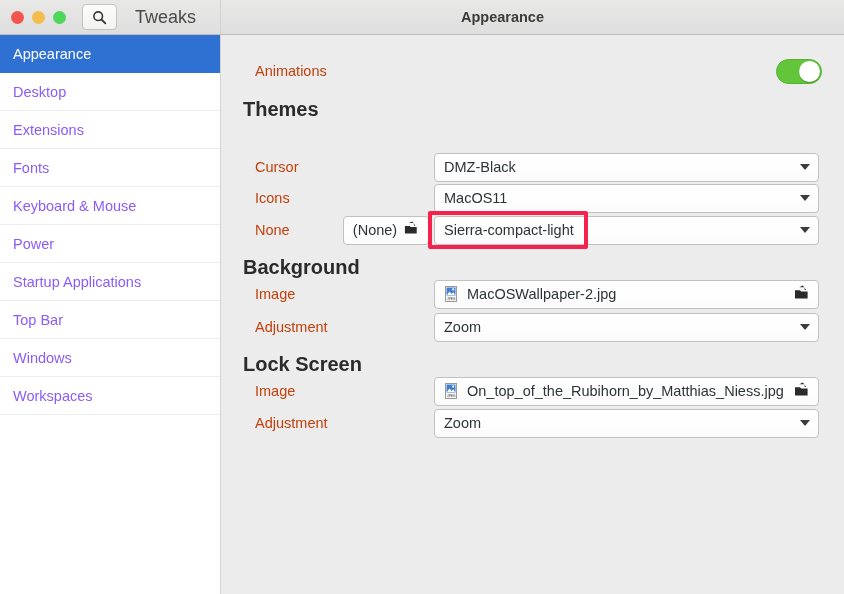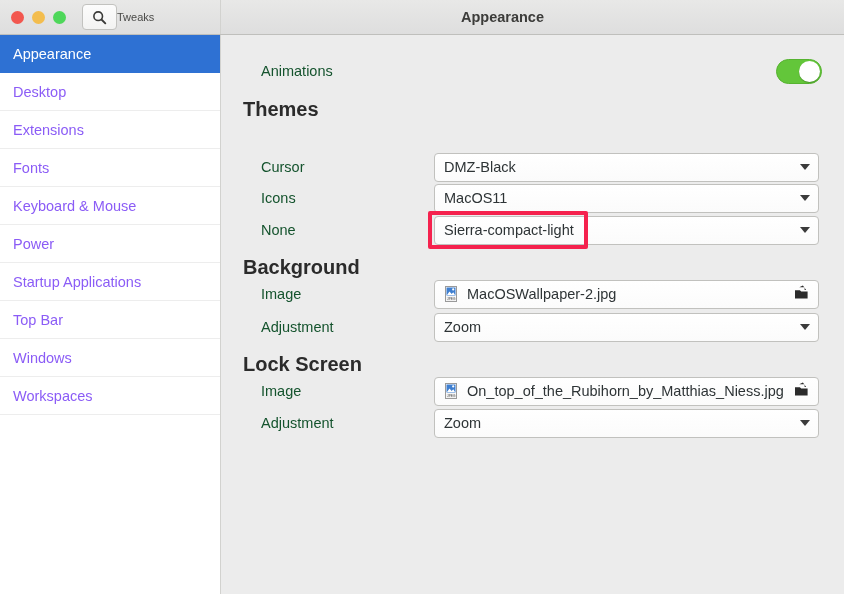--- a/index.html
+++ b/index.html
@@ -64,21 +64,22 @@
     border-radius: 4px;
     background: linear-gradient(to bottom, #fcfcfc, #f3f3f2);
     display: flex;
     align-items: center;
     justify-content: center;
     cursor: pointer;
   }
   .search-btn svg { display: block; }
 
   .hb-app-title {
-    font-size: 11px;
+    margin-left: 18px;
+    font-size: 18px;
     color: #4a4a48;
   }
 
   .hb-right {
     flex: 1;
     height: 100%;
     display: flex;
     align-items: center;
     justify-content: center;
     padding-right: 60px;
@@ -132,23 +133,23 @@
 
   .row {
     position: absolute;
     left: 0; right: 0;
     height: 30px;
     display: flex;
     align-items: center;
   }
   .row-label {
     position: absolute;
-    left: 40px;
+    left: 34px;
     font-size: 14.5px;
-    color: #14532d;
+    color: #c2410c;
     white-space: nowrap;
   }
   .section-title {
     position: absolute;
     left: 22px;
     font-size: 20px;
     font-weight: 700;
     color: #2b2b2b;
     white-space: nowrap;
   }
@@ -331,20 +332,29 @@
         <div class="row-label">Icons</div>
         <div class="ctl">
           <span class="ctl-text">MacOS11</span>
           <span class="arrow"></span>
         </div>
       </div>
 
       <div class="row" style="top:180px;">
         <div class="row-label">None</div>
 
+        <div class="none-btn">
+          <span>(None)</span>
+          <span>
+            <svg width="16" height="15" viewBox="0 0 17 16">
+              <path d="M2 5.2 V13.4 H14.6 V6.4 H8.2 L6.9 5.2 Z" fill="#2b2b2b"></path>
+              <path d="M6.3 2.2 H11.6 V5.0 H13.2 L9.9 0.6 Z" fill="#2b2b2b"></path>
+            </svg>
+          </span>
+        </div>
 
         <div class="ctl">
           <span class="ctl-text">Sierra-compact-light</span>
           <span class="arrow"></span>
         </div>
       </div>
 
       <div class="highlight" style="top:176px; left:207px; width:160px; height:38px;"></div>
 
       <div class="section-title" style="top:221px;">Background</div>

